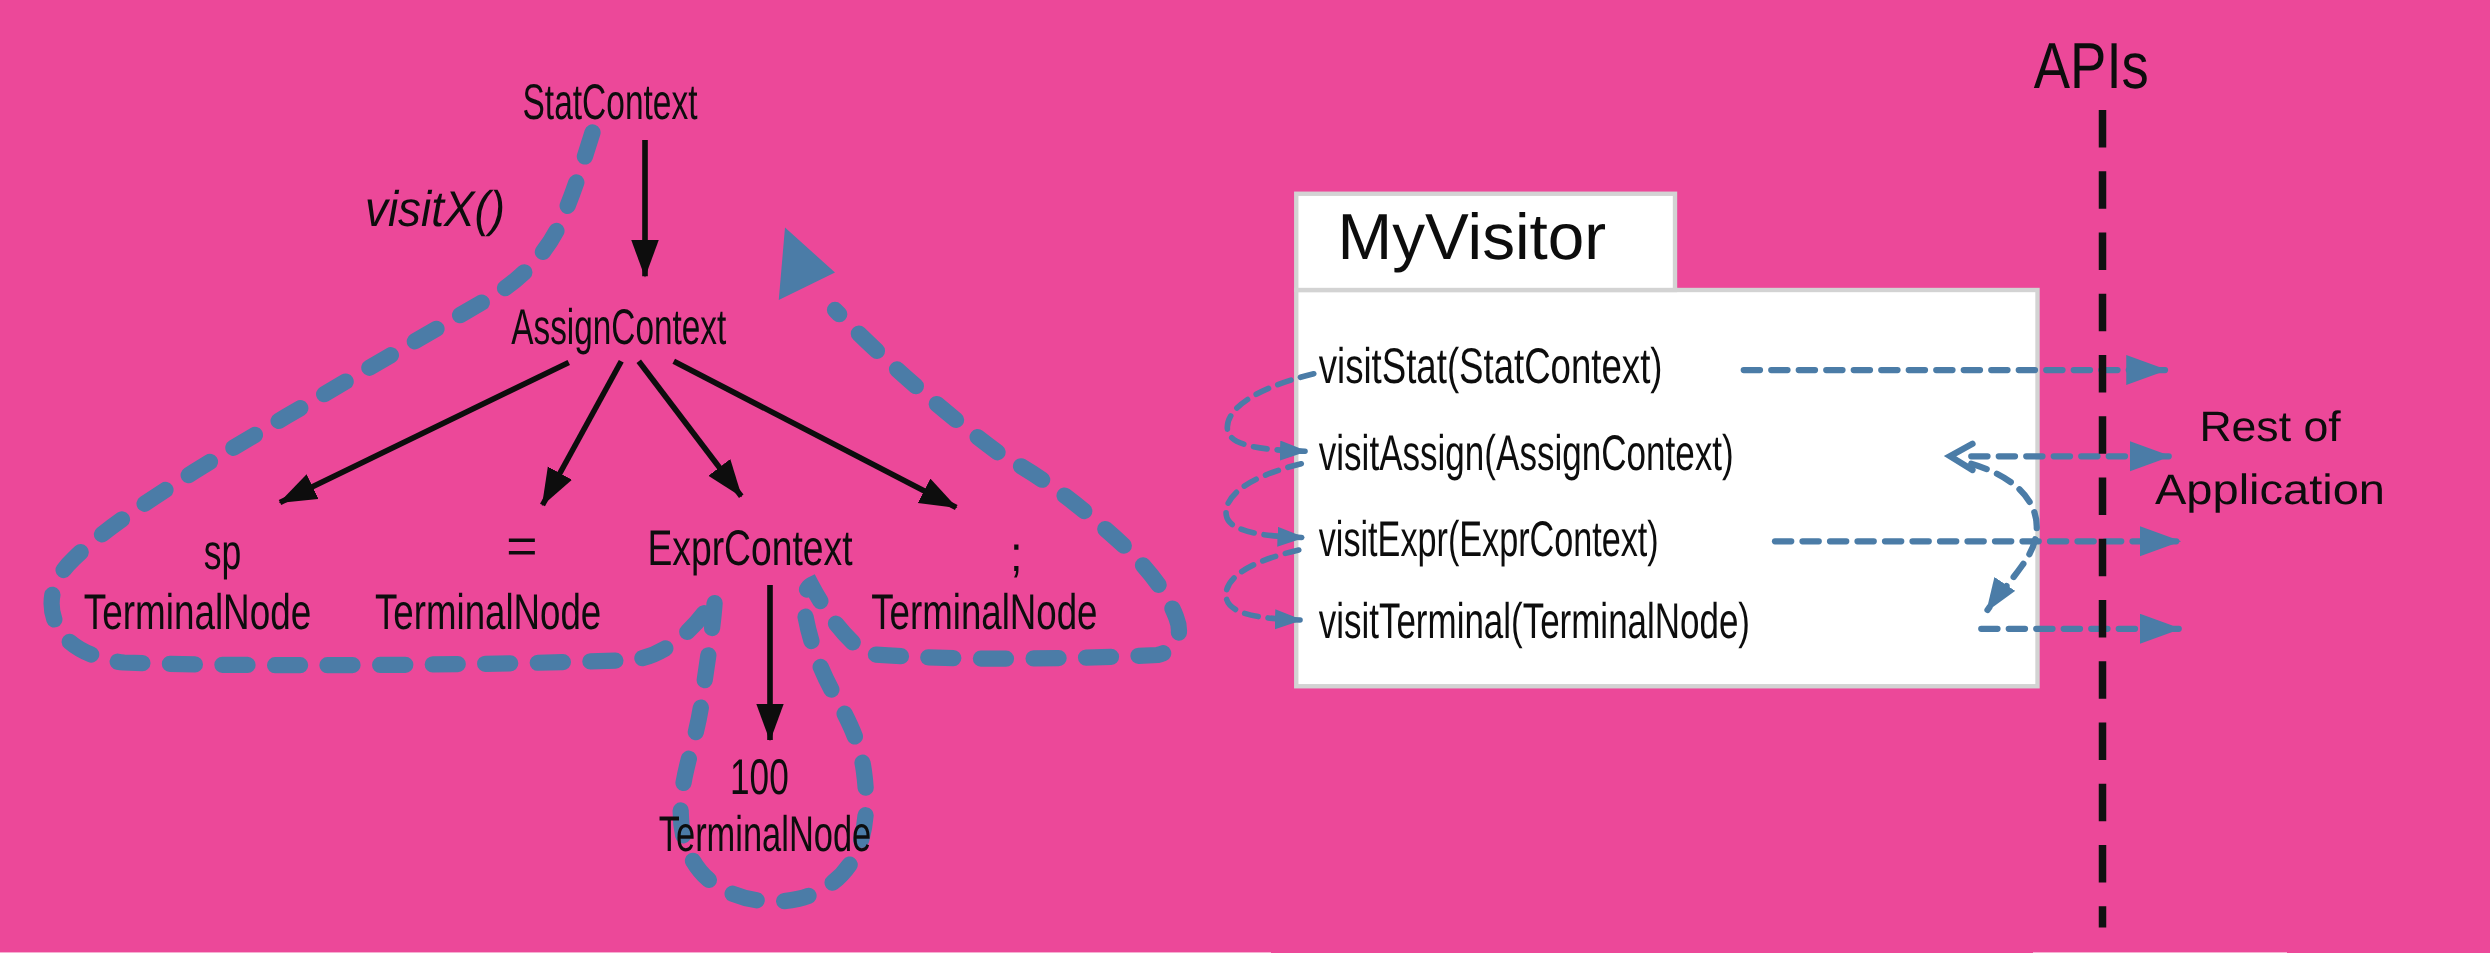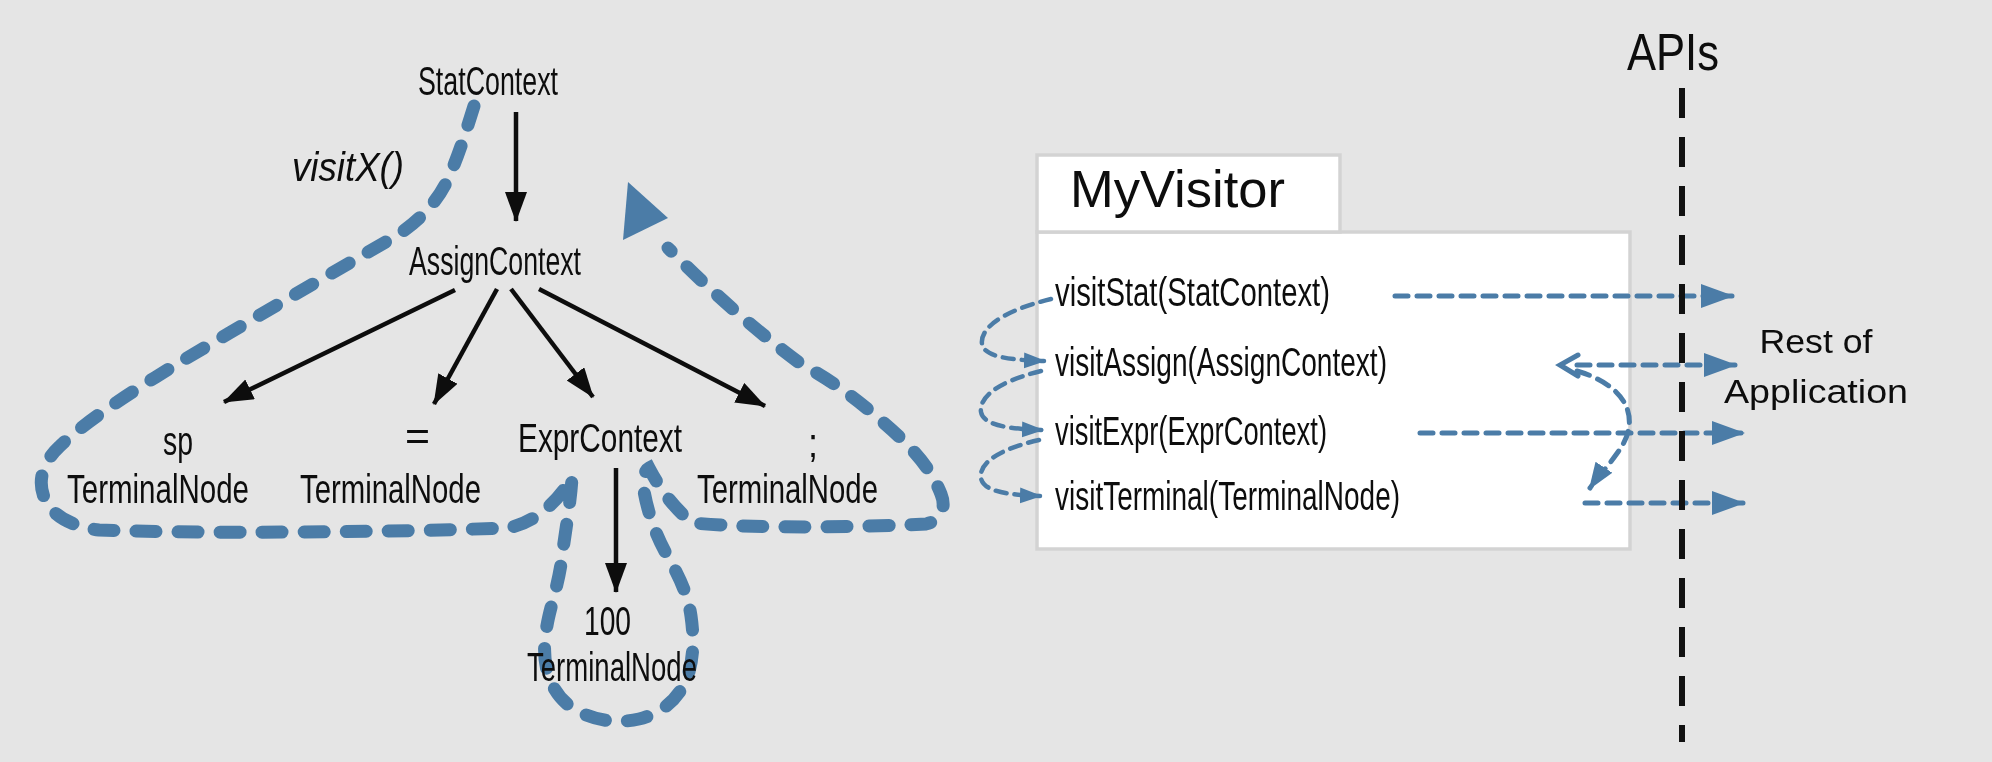--- a/index.html
+++ b/index.html
@@ -1,16 +1,16 @@
 <!DOCTYPE html>
 <html><head>
 <meta charset="utf-8">
 <style>
   html,body{margin:0;padding:0;background:#ffffff;}
-  .stage{position:relative;width:1992px;height:762px;background:#e5e5e5;overflow:hidden;
+  .stage{position:relative;width:1992px;height:762px;background:#ec4899;overflow:hidden;
          font-family:"Liberation Sans",sans-serif;}
   svg{display:block;}
   text{fill:#0d0d0d;font-family:"Liberation Sans",sans-serif;}
   .cond{font-size:40px;}
   .title{font-size:52px;}
   .small{font-size:34px;}
   .italic{font-style:italic;}
 </style>
 </head>
 <body>

